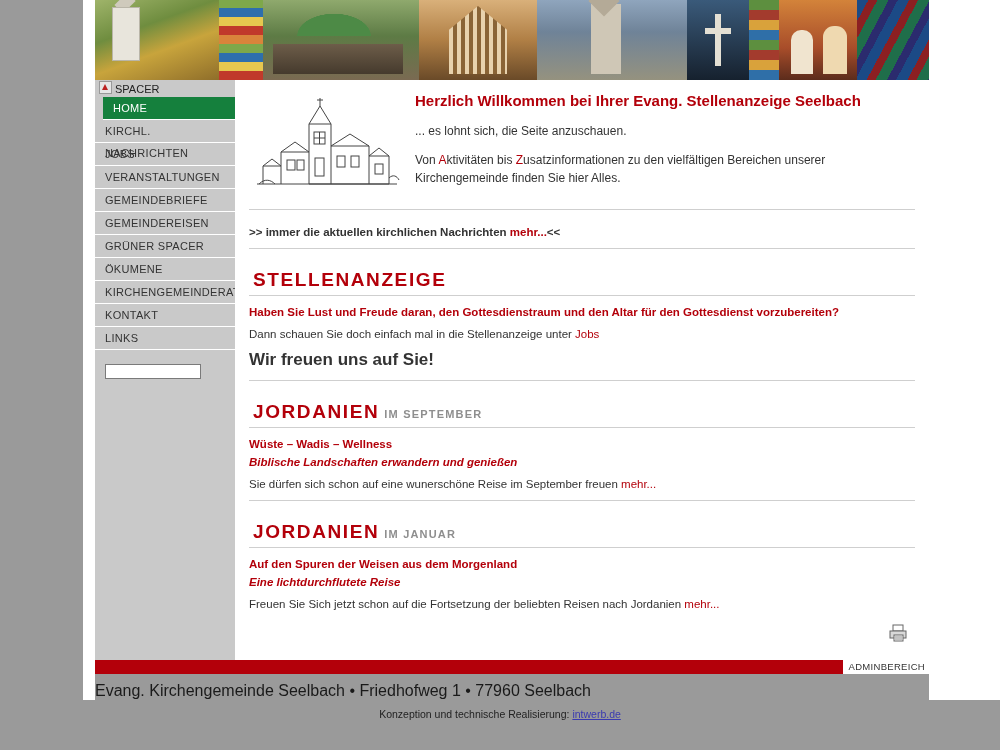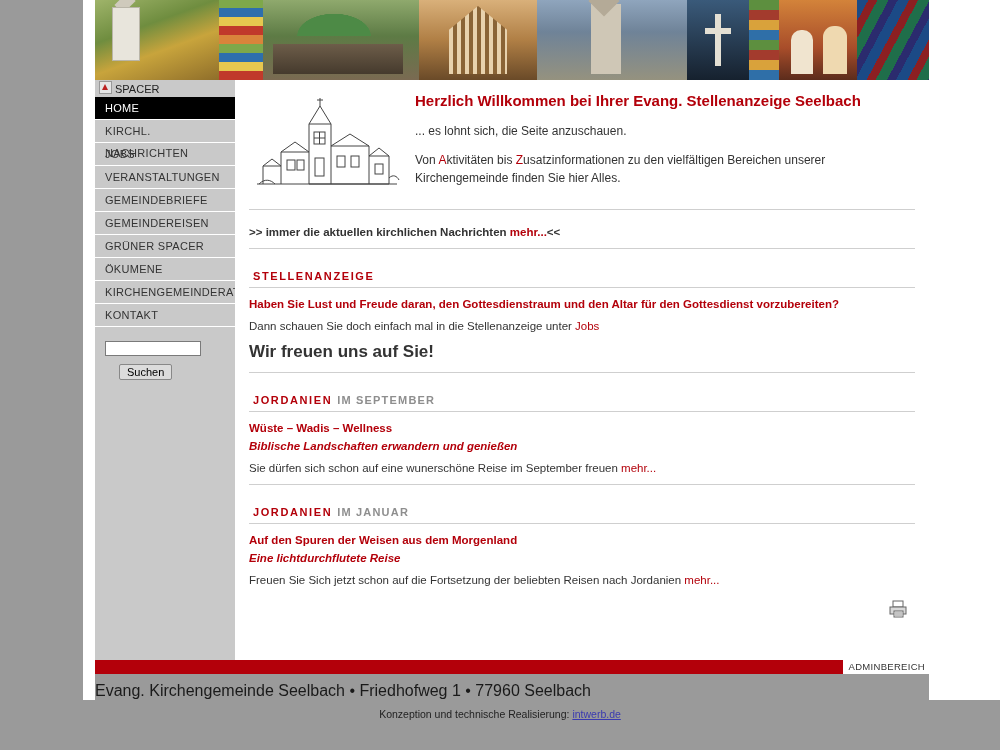--- a/index.html
+++ b/index.html
@@ -159,22 +159,23 @@
     padding: 0 0 0 10px;
     font-size: 11px;
     letter-spacing: 0.3px;
     color: #333;
     background: #c9c9c9;
     border-bottom: 1px solid #ffffff;
     text-decoration: none;
     cursor: pointer;
   }
   .nav-item.active {
-    background: #000000;
+    background: #15803d;
     color: #ffffff;
+    margin-left: 8px;
   }
   .search-box {
     padding: 14px 0 0 10px;
   }
   .search-input {
     width: 96px;
     height: 15px;
     border: 1px solid #7a7a7a;
     background: #ffffff;
     font-size: 11px;
@@ -238,21 +239,21 @@
     margin: 16px 0 0 0;
   }
   .news-line a { color: #b3000a; text-decoration: none; }
   .section-title {
     font-size: 12px;
     color: #b3000a;
     letter-spacing: 1.6px;
     font-weight: bold;
     margin: 20px 0 0 4px;
   }
-  .section-title .big { font-size: 11px; }
+  .section-title .big { font-size: 19px; }
   .section-title .small { font-size: 11px; color: #8e8e8e; letter-spacing: 1.2px; }
   .ttl-rule {
     border: none;
     border-top: 1px solid #cfcfcf;
     margin: 4px 0 10px 0;
   }
   .red-bold {
     color: #b3000a;
     font-weight: bold;
     font-size: 11.5px;
@@ -351,26 +352,24 @@
       <div class="nav-item active"><span>HOME</span></div>
       <div class="nav-item"><span>KIRCHL. NACHRICHTEN</span></div>
       <div class="nav-item"><span>JOBS</span></div>
       <div class="nav-item"><span>VERANSTALTUNGEN</span></div>
       <div class="nav-item"><span>GEMEINDEBRIEFE</span></div>
       <div class="nav-item"><span>GEMEINDEREISEN</span></div>
       <div class="nav-item"><span>GRÜNER SPACER</span></div>
       <div class="nav-item"><span>ÖKUMENE</span></div>
       <div class="nav-item"><span>KIRCHENGEMEINDERAT</span></div>
       <div class="nav-item"><span>KONTAKT</span></div>
+      <div class="nav-item"><span>LINKS</span></div>
 
       <div class="search-box">
         <input class="search-input" type="text" placeholder="" style="">
-        <div>
-          <button class="search-button">Suchen</button>
-        </div>
       </div>
     </div>
 
     <div class="main">
 
       <div class="intro">
         <div class="sketch">
           <svg width="152" height="98" viewBox="0 0 152 98" xmlns="http://www.w3.org/2000/svg">
             <g fill="none" stroke="#444" stroke-width="1">
               <path d="M6 90 L146 90"></path>

